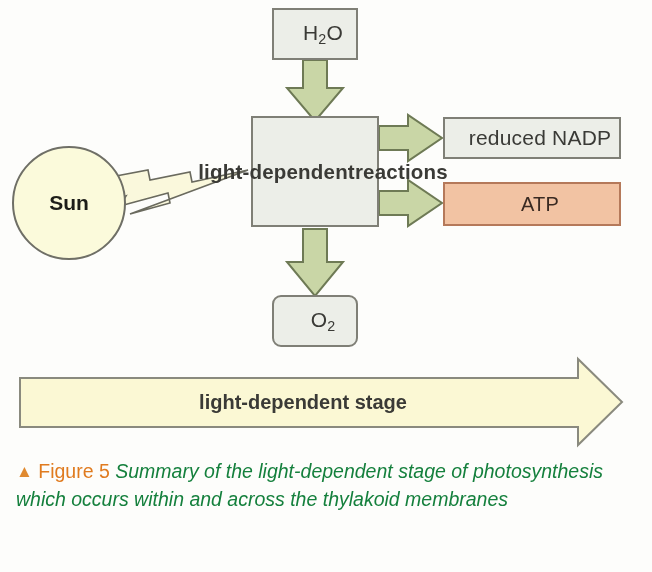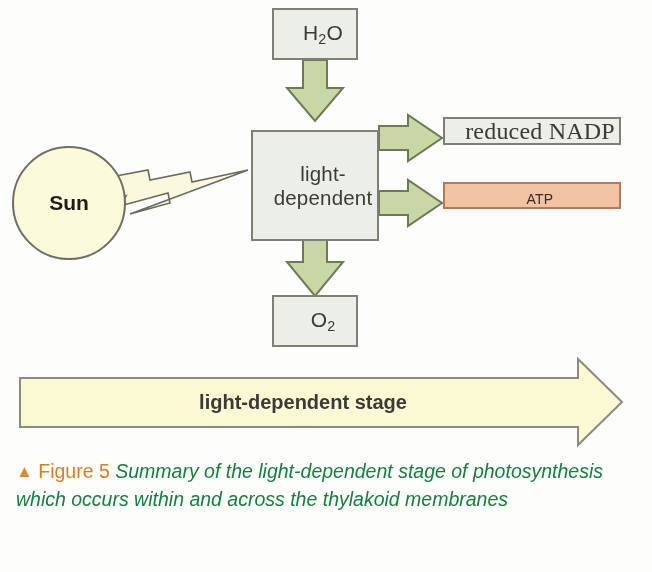--- a/index.html
+++ b/index.html
@@ -41,49 +41,49 @@
     left: 272px;
     top: 8px;
     width: 86px;
     height: 52px;
   }
   #box-o2 {
     left: 272px;
     top: 295px;
     width: 86px;
     height: 52px;
+    border-radius: 9px;
   }
   #box-reactions {
     left: 251px;
-    top: 130px;
+    top: 116px;
     width: 128px;
     height: 111px;
-    flex-direction: column;
+    flex-direction: row;
     line-height: 1.15;
     font-size: 20.5px;
     text-align: center;
+    font-weight: bold;
   }
   #box-nadp {
     left: 443px;
     top: 117px;
     width: 178px;
-    height: 28px;
-    font-size: 24px;
-    font-family: Liberation Serif, serif;
+    height: 42px;
+    font-size: 21px;
   }
   #box-atp {
     left: 443px;
     top: 182px;
     width: 178px;
-    height: 27px;
+    height: 44px;
     background: #f2c3a3;
     border-color: #b5795a;
     color: #3a2a22;
-    font-size: 14px;
-    align-items: flex-end;
+    font-size: 20px;
   }
 
   .chem-sub {
     font-size: 0.68em;
     vertical-align: -0.28em;
   }
 
   #sun-circle {
     position: absolute;
     left: 12px;
@@ -166,20 +166,21 @@
 
   <div id="box-h2o" class="node-box">
     <span>
       <span>H</span><span class="chem-sub">2</span><span>O</span>
     </span>
   </div>
 
   <div id="box-reactions" class="node-box">
     <span>light-</span>
     <span>dependent</span>
+    <span>reactions</span>
   </div>
 
   <div id="box-o2" class="node-box">
     <span>
       <span>O</span><span class="chem-sub">2</span>
     </span>
   </div>
 
   <div id="box-nadp" class="node-box">
     <span>reduced NADP</span>

